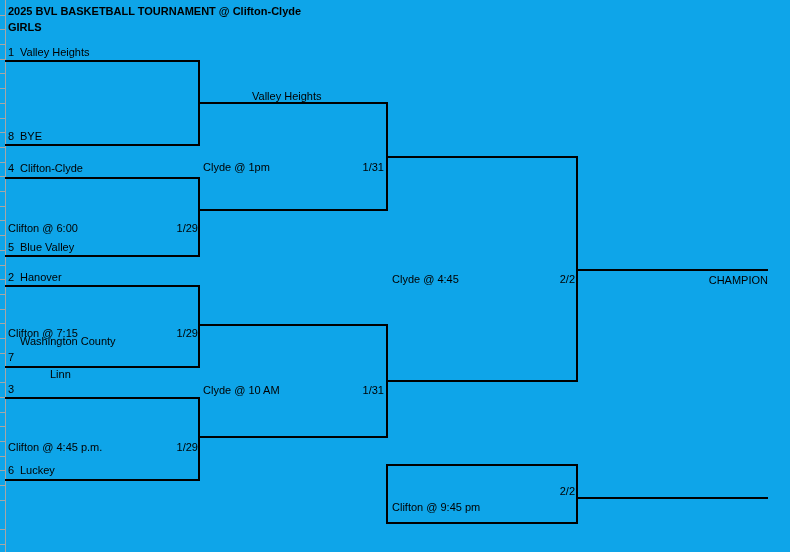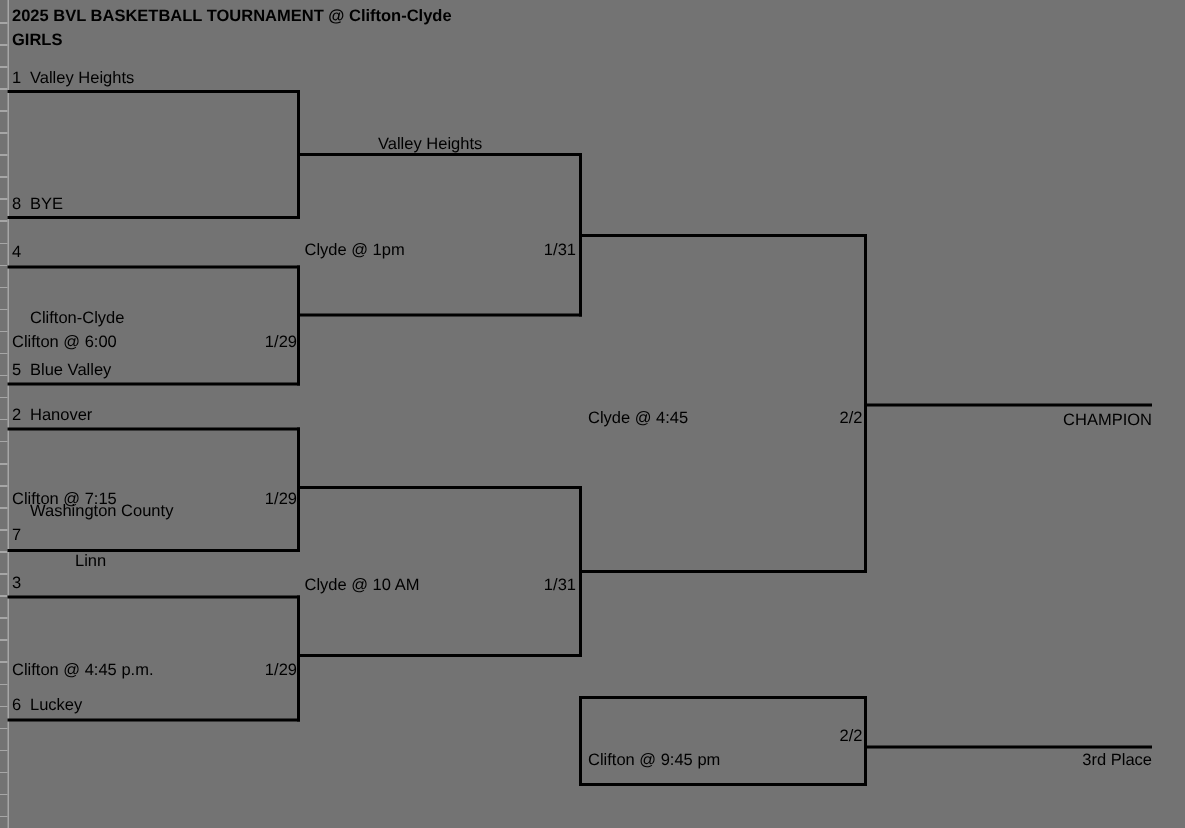--- a/index.html
+++ b/index.html
@@ -1,20 +1,20 @@
 <!DOCTYPE html>
 <html><head>
 <meta charset="utf-8">
 <style>
   html, body { margin: 0; padding: 0; background: #fff; }
   .sheet {
     position: relative;
     width: 790px;
     height: 552px;
-    background: #737373;
+    background: #0ea5e9;
     font-family: "Liberation Sans", sans-serif;
     font-size: 11px;
     color: #000;
     overflow: hidden;
   }
   .txt {
     position: absolute;
     white-space: nowrap;
     line-height: 12px;
   }
@@ -58,21 +58,21 @@
   <div class="txt bold" style="left:8px; top:5px;">2025 BVL BASKETBALL TOURNAMENT @ Clifton-Clyde</div>
   <div class="txt bold" style="left:8px; top:21px;">GIRLS</div>
 
   <div class="txt" style="left:8px; top:46px;">1</div>
   <div class="txt" style="left:20px; top:46px;">Valley Heights</div>
 
   <div class="txt" style="left:8px; top:130px;">8</div>
   <div class="txt" style="left:20px; top:130px;">BYE</div>
 
   <div class="txt" style="left:8px; top:162px;">4</div>
-  <div class="txt" style="left:20px; top:162px;margin-top:44px;">Clifton-Clyde</div>
+  <div class="txt" style="left:20px; top:162px;">Clifton-Clyde</div>
 
   <div class="txt" style="left:8px; top:241px;">5</div>
   <div class="txt" style="left:20px; top:241px;">Blue Valley</div>
 
   <div class="txt" style="left:8px; top:271px;">2</div>
   <div class="txt" style="left:20px; top:271px;">Hanover</div>
 
   <div class="txt" style="left:8px; top:351px;">7</div>
   <div class="txt" style="left:20px; top:335px;">Washington County</div>
 
@@ -107,21 +107,20 @@
   </div>
 
   <div class="row-flex" style="left:392px; top:273px; width:183px;">
     <span>Clyde @ 4:45</span>
     <span>2/2</span>
   </div>
   <div class="txt center" style="left:578px; top:274px; width:190px;">CHAMPION</div>
 
   <div class="txt right" style="left:392px; top:485px; width:183px;">2/2</div>
   <div class="txt" style="left:392px; top:501px;">Clifton @ 9:45 pm</div>
-  <div class="txt center" style="left:578px; top:501px; width:190px;">3rd Place</div>
 
   <div class="hl" style="left:5px; top:60px;  width:195px;"></div>
   <div class="hl" style="left:5px; top:144px; width:195px;"></div>
   <div class="vl" style="left:198px; top:60px; height:86px;"></div>
 
   <div class="hl" style="left:5px; top:177px; width:195px;"></div>
   <div class="hl" style="left:5px; top:255px; width:195px;"></div>
   <div class="vl" style="left:198px; top:177px; height:80px;"></div>
 
   <div class="hl" style="left:5px; top:285px; width:195px;"></div>

